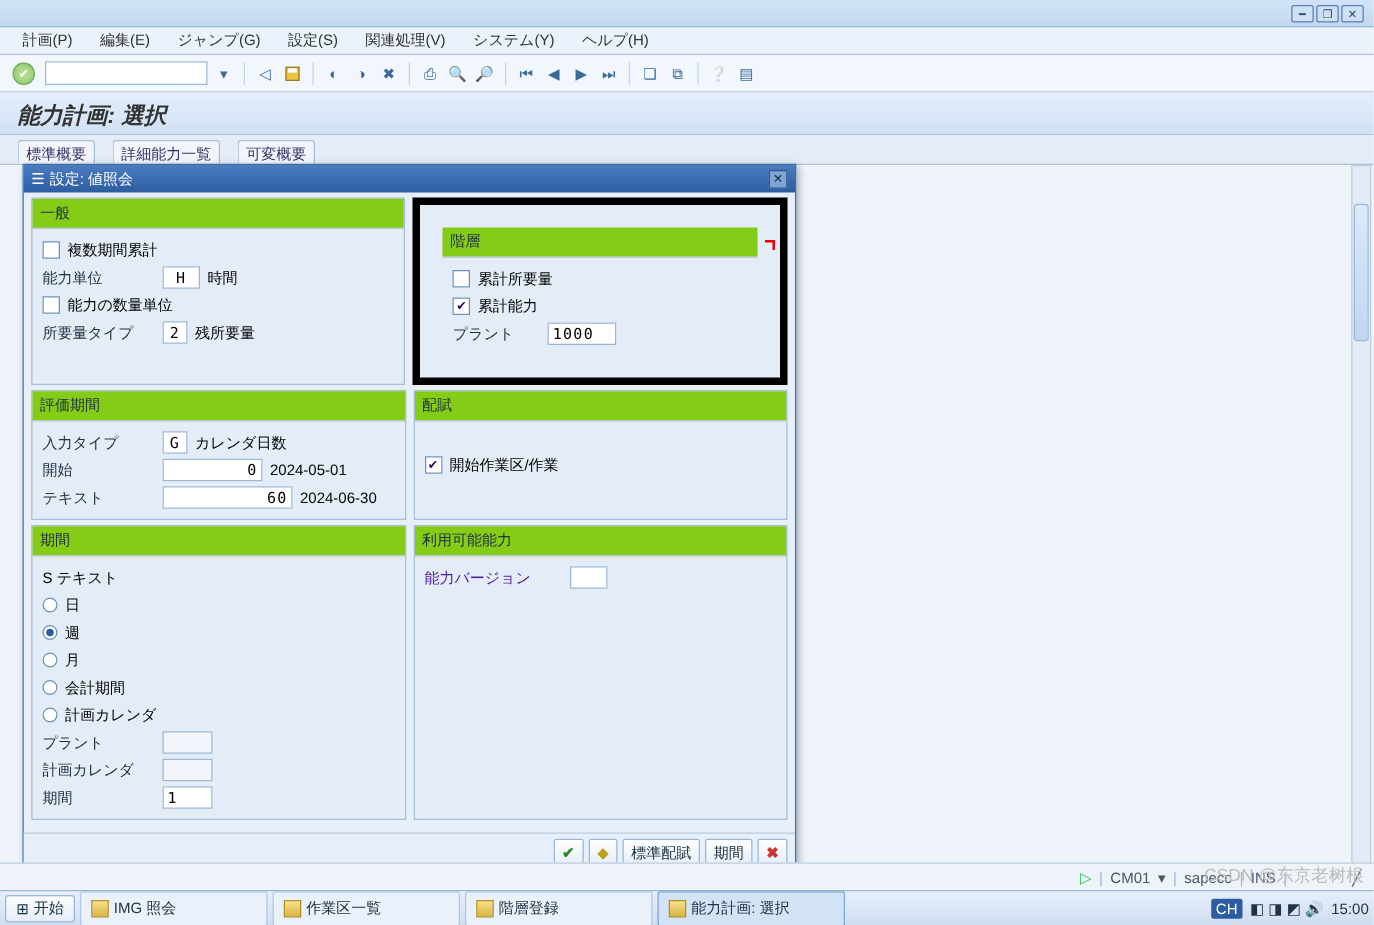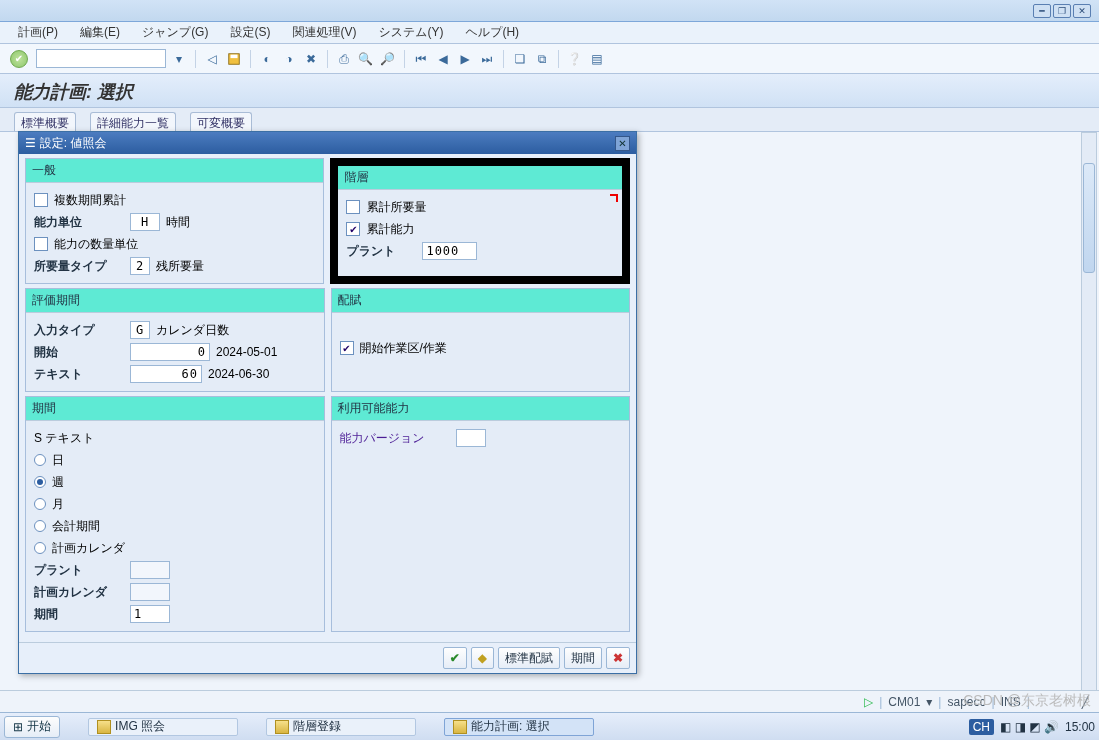--- a/index.html
+++ b/index.html
@@ -22,48 +22,48 @@
   .main-area { position:absolute; top:132px; bottom:28px; left:0; right:0; background:#eff4fb; }
   .scroll-v { position:absolute; right:2px; top:0; bottom:0; width:16px; background:#e3ebf6; border:1px solid #bcd;}
   .scroll-thumb { position:absolute; left:1px; right:1px; top:30px; height:110px; background:linear-gradient(#dce9f8,#c0d6ef); border:1px solid #9bb7d6; border-radius:3px;}
 
   .dialog { position:absolute; left:18px; top:131px; width:619px; border:1px solid #3b6fa5; background:#e7effa; box-shadow:2px 2px 6px rgba(0,0,0,.3);}
   .dlg-title { height:22px; background:linear-gradient(#4c7cc0,#2c5da0); color:#fff; display:flex; align-items:center; padding:0 6px; font-size:12px; justify-content:space-between;}
   .dlg-close { width:15px;height:15px; background:#7fa4d6; border:1px solid #34578a; color:#133; display:flex;align-items:center;justify-content:center; font-size:10px;}
   .dlg-body { padding:4px 6px 6px; }
   .row2 { display:flex; gap:6px; }
   .gbox { border:1px solid #a7bedc; background:#e4ecf7; margin-bottom:4px; }
-  .gbox > .ghead { background:#5eead4; border-bottom:1px solid #bcd; padding:3px 6px; color:#234; font-weight:normal;}
+  .gbox > .ghead { background:#84cc16; border-bottom:1px solid #bcd; padding:3px 6px; color:#234; font-weight:normal;}
   .gbody { padding:6px 8px; }
   .half { flex:1 1 50%; }
   .frow { display:flex; align-items:center; height:22px; gap:6px; }
-  .flabel { width:90px; color:#234;font-weight:bold;}
+  .flabel { width:90px; color:#234;}
   .flabelw { width:110px; color:#4c1d95;}
   .txt-in { height:18px; border:1px solid #9bb7d6; background:#fff; padding:0 3px; font-family:"MS Gothic",monospace; letter-spacing:1px;}
   .txt-ro { background:#f2f6fc;}
   .cb { width:14px; height:14px; border:1px solid #6c91bf; background:#fff; display:inline-flex; align-items:center; justify-content:center; font-size:10px; color:#206;}
   .radio { width:12px;height:12px; border:1px solid #6c91bf; border-radius:6px; background:#fff; display:inline-flex;align-items:center;justify-content:center;}
   .radio .dot{width:6px;height:6px;border-radius:3px;background:#2c5da0;}
-  .highlight-box { border:8px solid #000000; position:relative; padding:0;}
+  .highlight-box { border:6px solid #000000; position:relative; padding:18px;}
   .corner { position:absolute; width:8px; height:8px; border:2px solid #e00;}
   .corner.tr{ top:28px; right:4px; border-left:none; border-bottom:none;}
 
   .dlg-foot { display:flex; justify-content:flex-end; gap:4px; padding:4px 6px; border-top:1px solid #bcd; background:#e7effa;}
   .foot-btn { height:22px; border:1px solid #9bb7d6; background:linear-gradient(#fefefe,#e6edf7); padding:0 6px; display:flex;align-items:center; gap:3px; color:#234; border-radius:2px;}
   .ico-check { color:#2a8a2a; font-weight:bold;}
   .ico-x { color:#c33; font-weight:bold;}
   .ico-cube { color:#c0a020;}
 
   .status-bar { position:absolute; left:0; right:0; bottom:28px; height:22px; background:#eef3fa; border-top:1px solid #bcd; display:flex; align-items:center; justify-content:flex-end; padding:0 10px; gap:6px; color:#456;}
   .status-sep { color:#9bb7d6;}
   .play-ico { color:#2dbb4f;}
 
   .taskbar { position:absolute; left:0; right:0; bottom:0; height:28px; background:linear-gradient(#e6eefb,#cfddf1); border-top:1px solid #9bb7d6; display:flex; align-items:center; padding:0 4px; gap:4px;}
   .start-btn { height:22px; padding:0 8px; background:linear-gradient(#fdfdfd,#e5edf7); border:1px solid #9bb7d6; border-radius:3px; display:flex;align-items:center; gap:4px; color:#134;}
-  .task-btn { height:18px; padding:0 8px; background:#eaf1fa; border:1px solid #b2c7e1; border-radius:2px; display:flex;align-items:center; gap:4px; color:#234; min-width:150px;margin-left:24px;}
+  .task-btn { height:28px; padding:0 8px; background:#eaf1fa; border:1px solid #b2c7e1; border-radius:2px; display:flex;align-items:center; gap:4px; color:#234; min-width:150px;}
   .task-ico { width:14px;height:14px; background:linear-gradient(#f6e08a,#d9b642); border:1px solid #b09020;}
   .tray { margin-left:auto; display:flex; align-items:center; gap:6px; color:#234;}
   .watermark { position:absolute; right:8px; bottom:30px; color:#bbb; font-size:14px; pointer-events:none;margin-top:40px;}
   svg.ico { width:14px; height:14px; }
 </style>
 </head>
 <body>
 
 <div class="top-frame">
   <div class="win-btn">━</div>
@@ -192,21 +192,21 @@
               <input class="txt-in" style="width: 20px; text-align: center;" value="G">
               <span>カレンダ日数</span>
             </div>
           <div class="frow">
               <span class="flabel">開始</span>
               <input class="txt-in" style="width: 80px; text-align: right;" value="0">
               <span>2024-05-01</span>
             </div>
           <div class="frow">
               <span class="flabel">テキスト</span>
-              <input class="txt-in" style="width: 72px; text-align: right;" value="60">
+              <input class="txt-in" style="width: 104px; text-align: right;" value="60">
               <span>2024-06-30</span>
             </div>
         </div>
       </div>
 
       <div class="gbox half">
         <div class="ghead">配賦</div>
         <div class="gbody">
           <div class="frow" style="margin-top:18px">
               <span class="cb">✔</span>
@@ -307,20 +307,24 @@
   <div class="start-btn">
       <span>⊞</span>
       <span>开始</span>
     </div>
   <div class="task-btn">
       <span class="task-ico"></span>
       <span>IMG 照会</span>
     </div>
   <div class="task-btn">
       <span class="task-ico"></span>
+      <span>作業区一覧</span>
+    </div>
+  <div class="task-btn">
+      <span class="task-ico"></span>
       <span>階層登録</span>
     </div>
   <div class="task-btn" style="background:#d3e3f7;border-color:#7fa4d6">
       <span class="task-ico"></span>
       <span>能力計画: 選択</span>
     </div>
   <div class="tray">
     <span style="background:#2c5da0;color:#ffffff;padding:1px 4px;border-radius:2px">CH</span>
     <span>◧ ◨ ◩ 🔊</span>
     <span>15:00</span>

